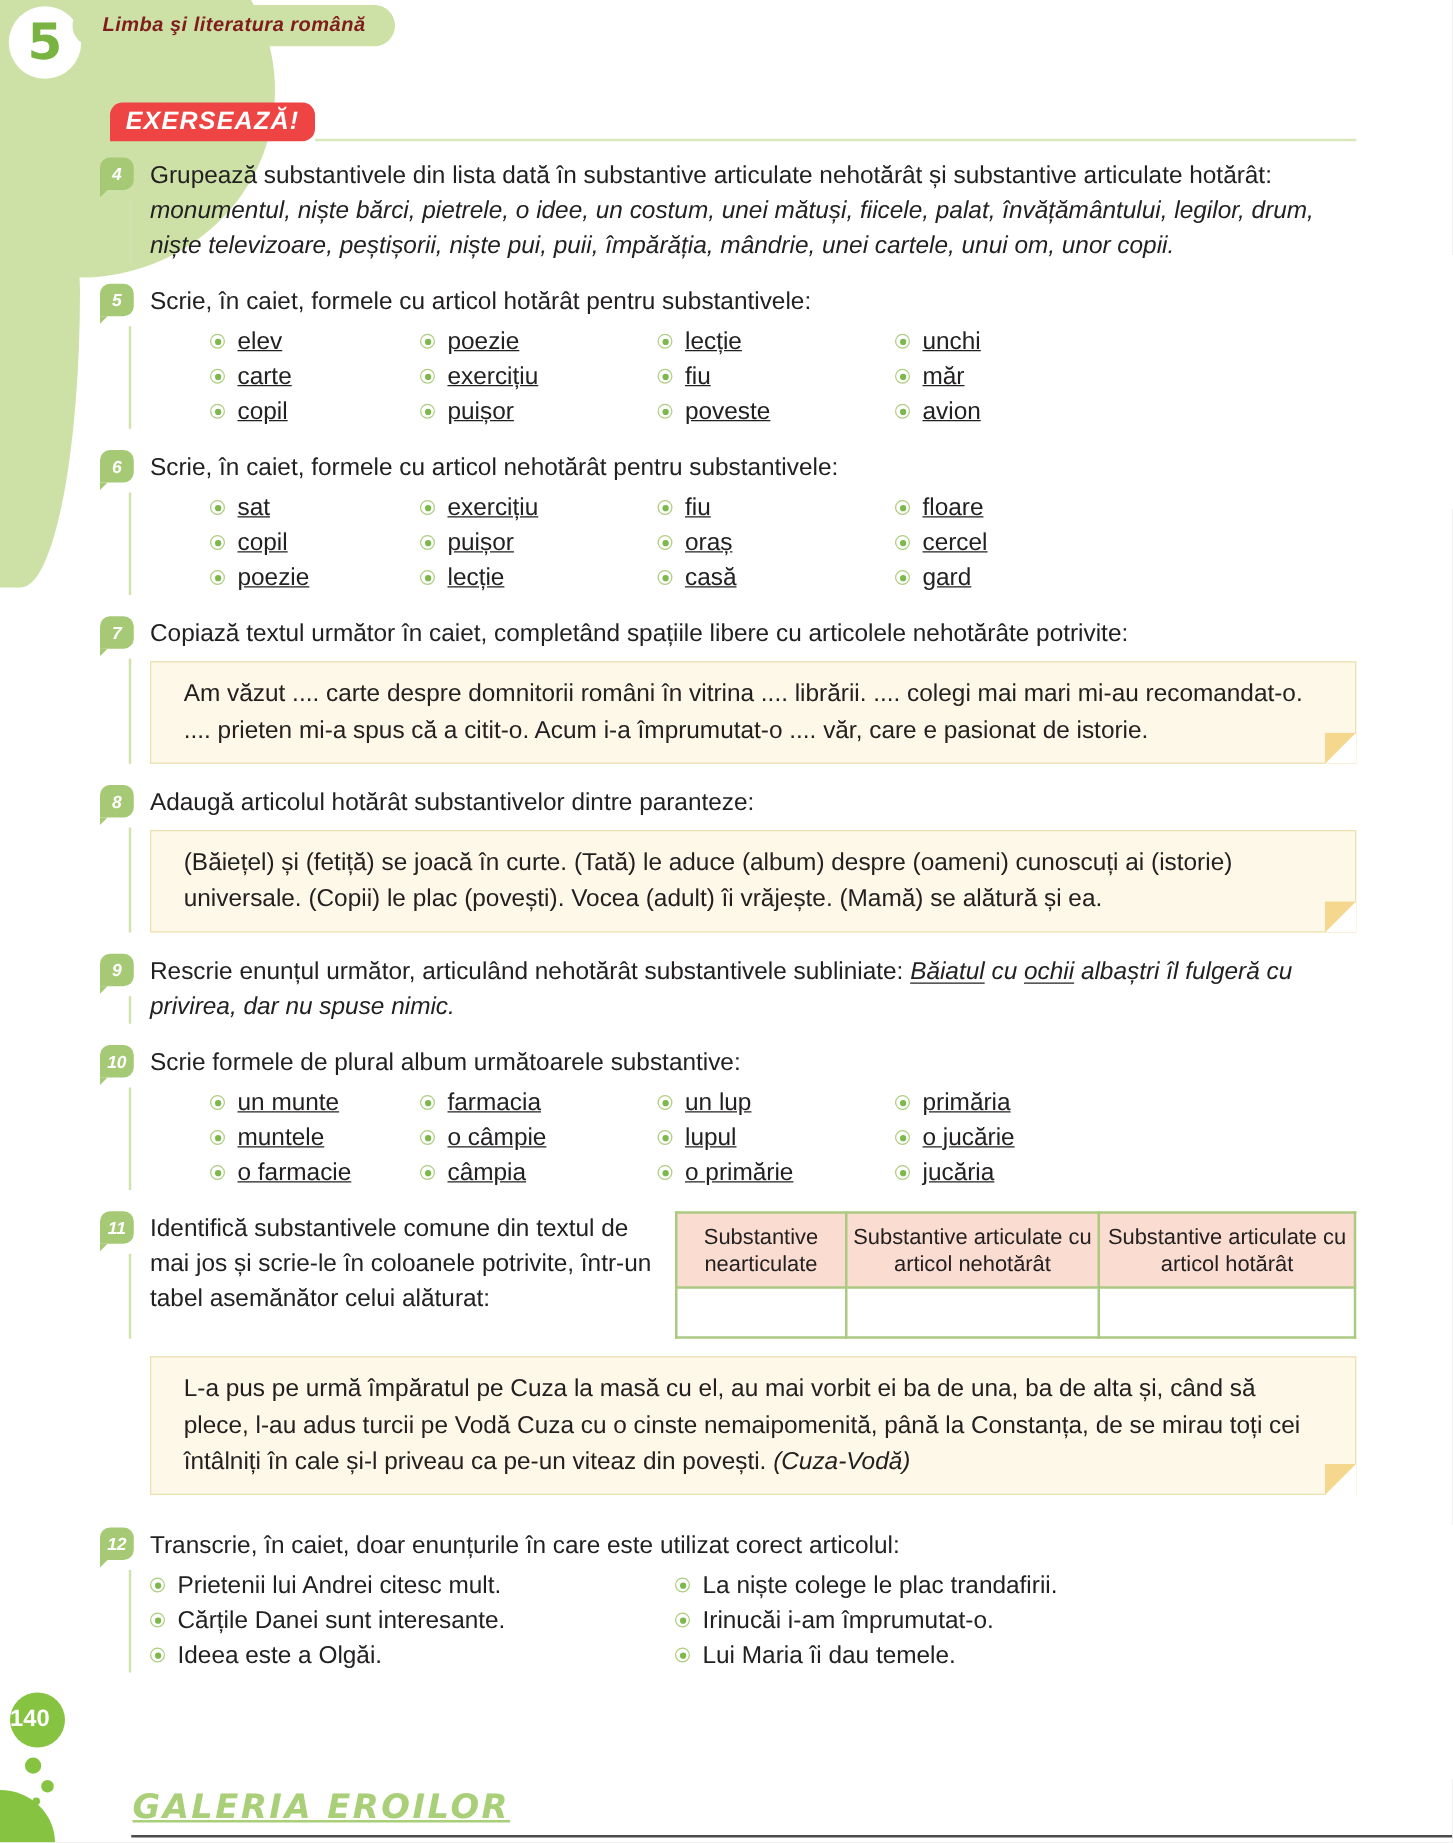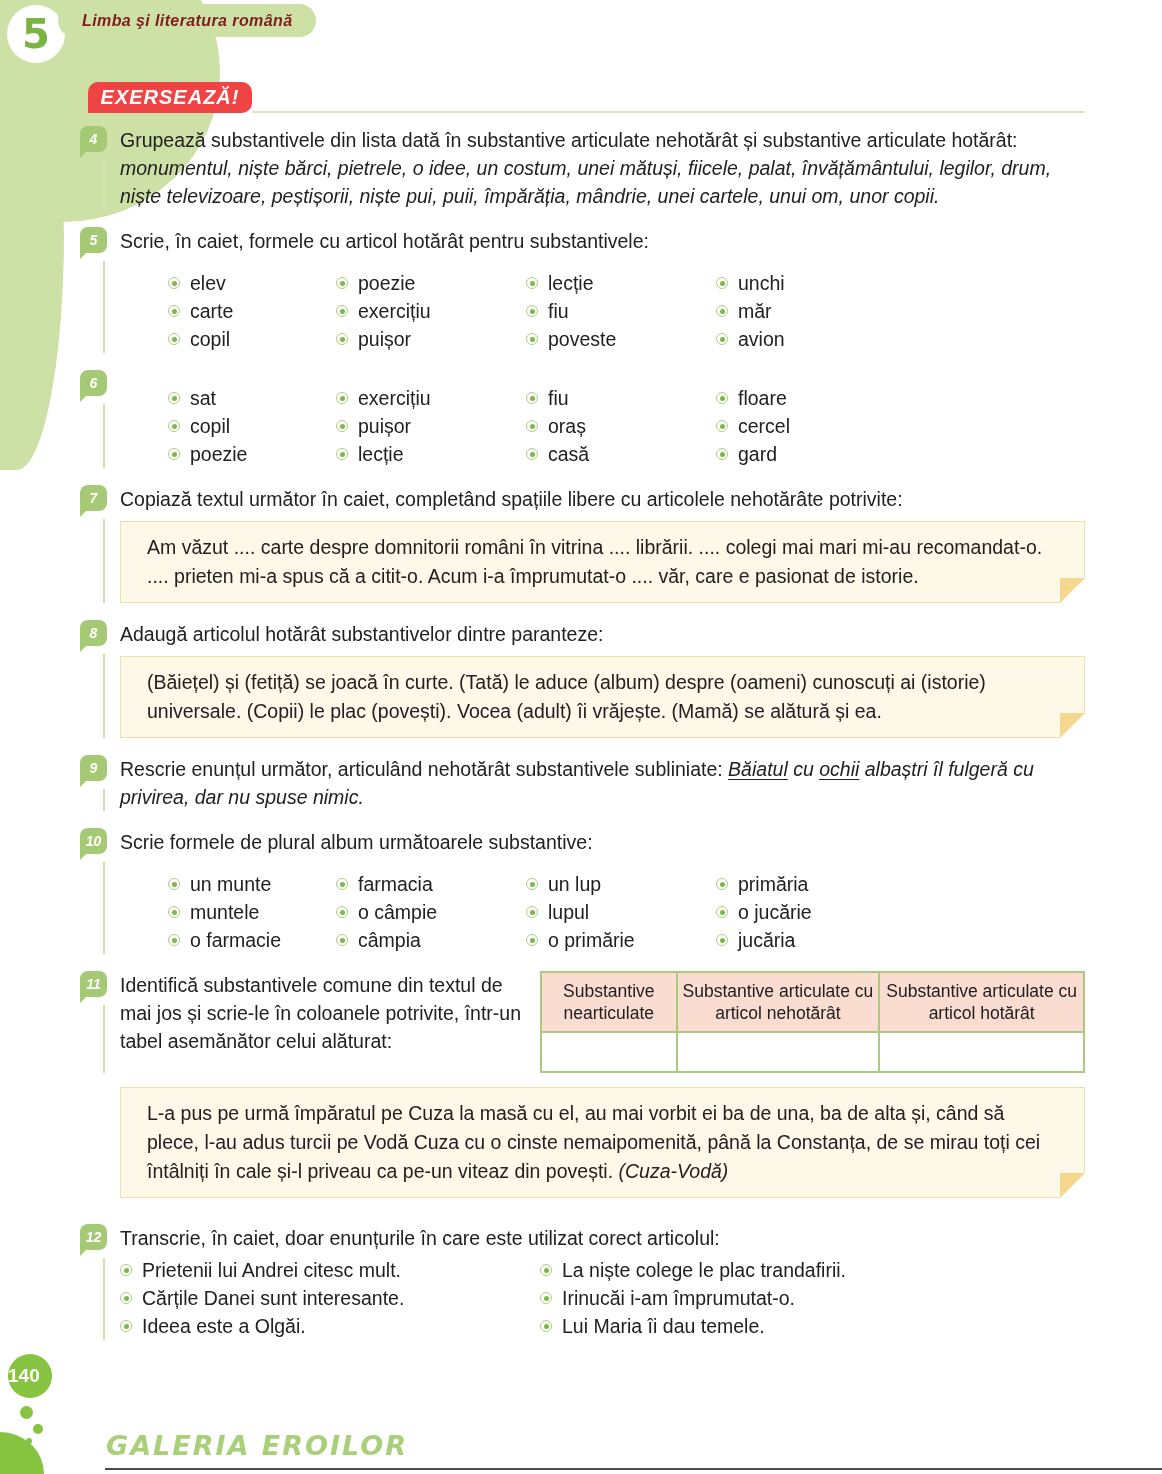--- a/index.html
+++ b/index.html
@@ -38,21 +38,21 @@
            border-radius:8px 8px 8px 0; display:flex; align-items:center;
            justify-content:center; flex:none; }
   .badge span { color:#fff; font-size:14px; font-weight:700; font-style:italic; }
   .badge::after { content:""; position:absolute; left:0; bottom:-6px; width:0; height:0;
            border-top:6px solid #a6c975; border-right:6px solid transparent; }
   .vline { width:2px; background:#d2e2ad; flex:1; margin-left:23px; margin-top:8px; }
   .ex-body { flex:1; min-width:0; }
   .prompt { font-size:19.5px; line-height:28px; }
   .italic { font-style:italic; }
   .cols4 { display:grid; grid-template-columns:168px 190px 190px 1fr;
-           margin-left:48px; margin-top:14px; }
+           margin-left:48px; margin-top:4px;text-decoration:underline; }
   .cols2 { display:grid; grid-template-columns:420px 1fr; margin-top:4px; }
   .item { display:flex; align-items:center; gap:10px; height:28px; font-size:19.5px; }
   .dot { width:12px; height:12px; border:1.5px solid #aecd80; border-radius:50%;
          position:relative; flex:none; }
   .dot::after { content:""; position:absolute; inset:2.5px; background:#7cb84b;
          border-radius:50%; }
   
   .note { position:relative; background:#fdf8e7; border:1px solid #ece0ae;
           padding:11px 26px; margin-top:8px; font-size:19.5px; line-height:29px; }
   .fold-cut { position:absolute; right:-1px; bottom:-1px; width:25px; height:25px;
@@ -78,21 +78,21 @@
   .fdot1 { position:absolute; left:20px; top:1406px; width:13px; height:13px;
           background:#85c340; border-radius:50%; }
   .fdot2 { position:absolute; left:33px; top:1424px; width:10px; height:10px;
           background:#85c340; border-radius:50%; }
   .fdot3 { position:absolute; left:26px; top:1438px; width:6px; height:6px;
           background:#85c340; border-radius:50%; }
   .corner-quarter { position:absolute; left:0; bottom:0; width:44px; height:42px;
           background:#85c340; border-radius:0 100% 0 0; }
   .footer-title { position:absolute; left:106px; top:1430px; }
   .footer-title span { color:#a9d078; font-size:27px; font-weight:700; font-style:italic;
-          letter-spacing:2px; font-family:"DejaVu Sans", sans-serif; }
+          letter-spacing:2px; font-family:"DejaVu Sans", sans-serif;text-decoration:underline; }
   .bottom-rule { position:absolute; left:105px; right:0; bottom:4px; height:2px;
           background:#4c4a4a; }
 </style>
 </head>
 <body>
 
 <div class="page">
 
   <div class="blob-a"></div>
   <div class="blob-tail"></div>
@@ -185,20 +185,21 @@
     </div>
 
     <div class="exercise">
       <div class="gutter">
         <div class="badge">
             <span>6</span>
           </div>
         <div class="vline"></div>
       </div>
       <div class="ex-body">
+        <p class="prompt">Scrie, în caiet, formele cu articol nehotărât pentru substantivele:</p>
         <div class="cols4">
           <div class="item">
               <span class="dot"></span>
               <span>sat</span>
             </div>
           <div class="item">
               <span class="dot"></span>
               <span>exercițiu</span>
             </div>
           <div class="item">

